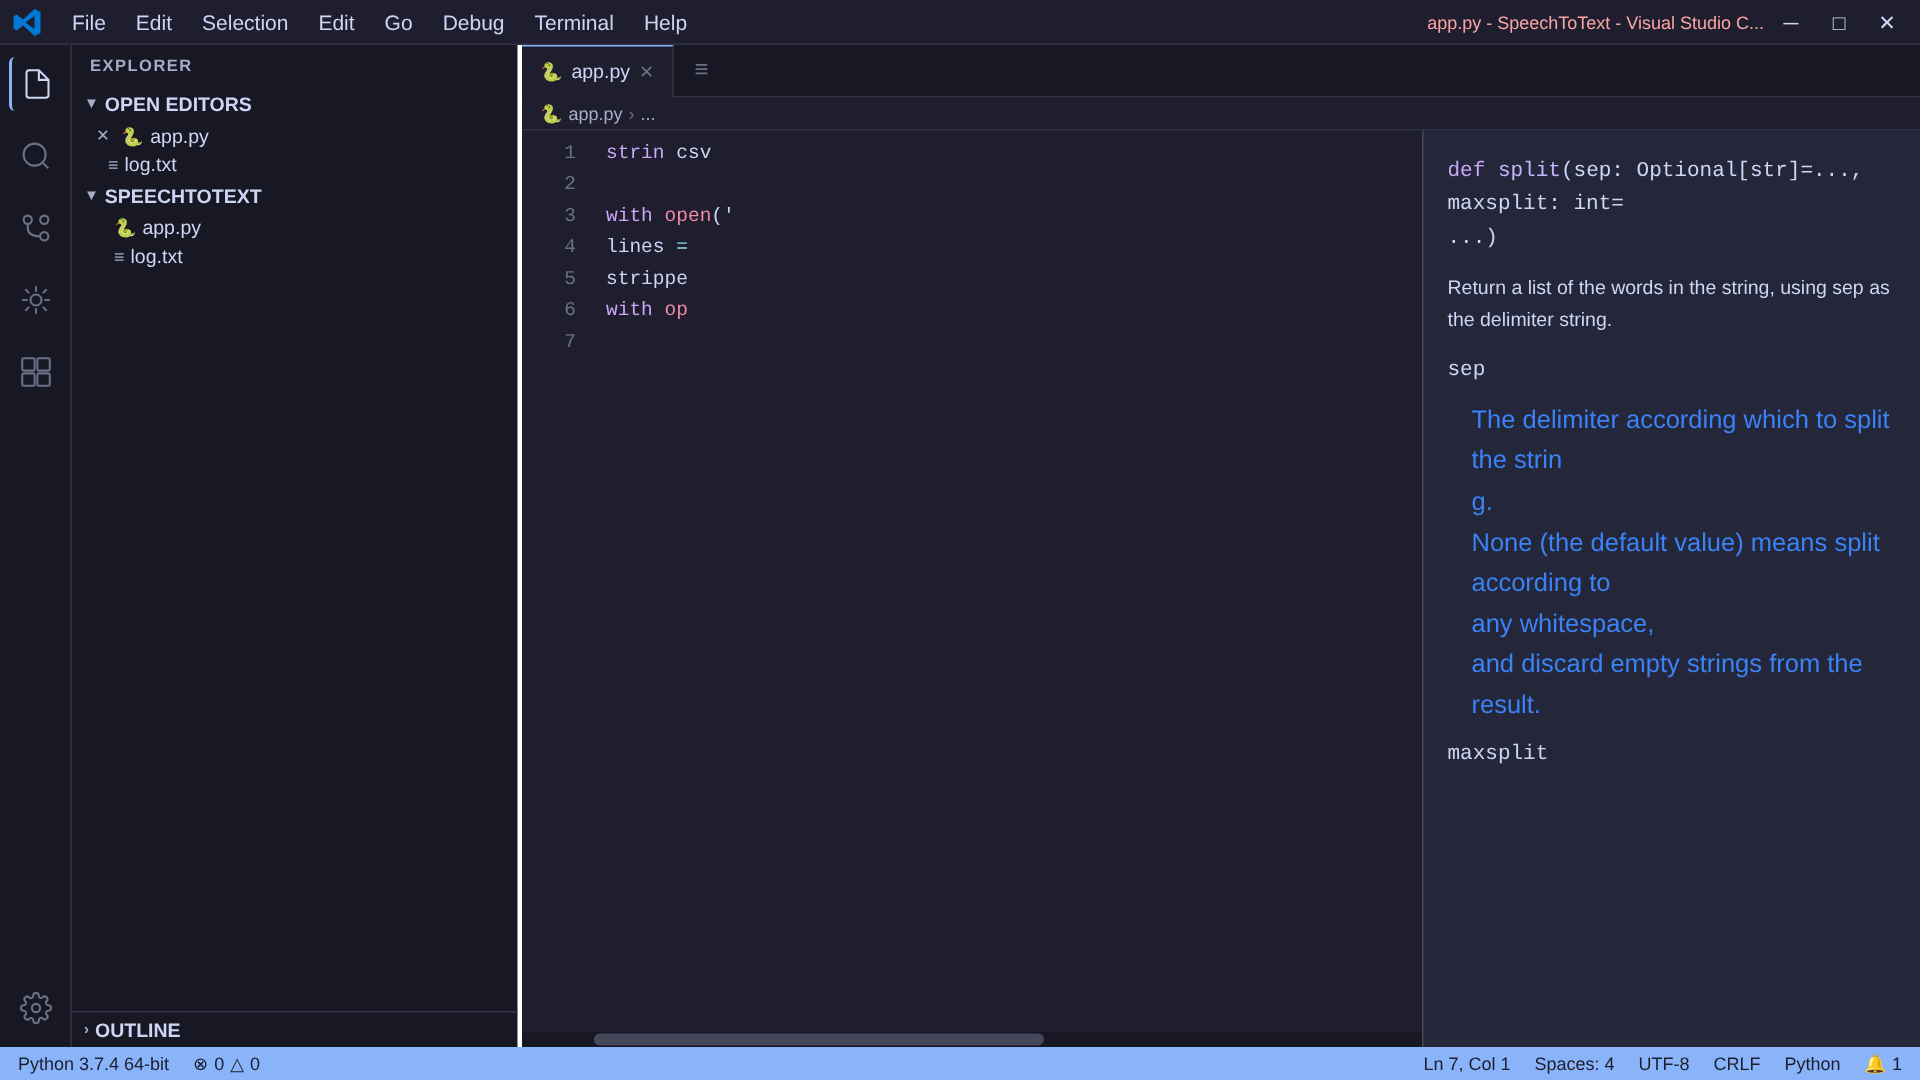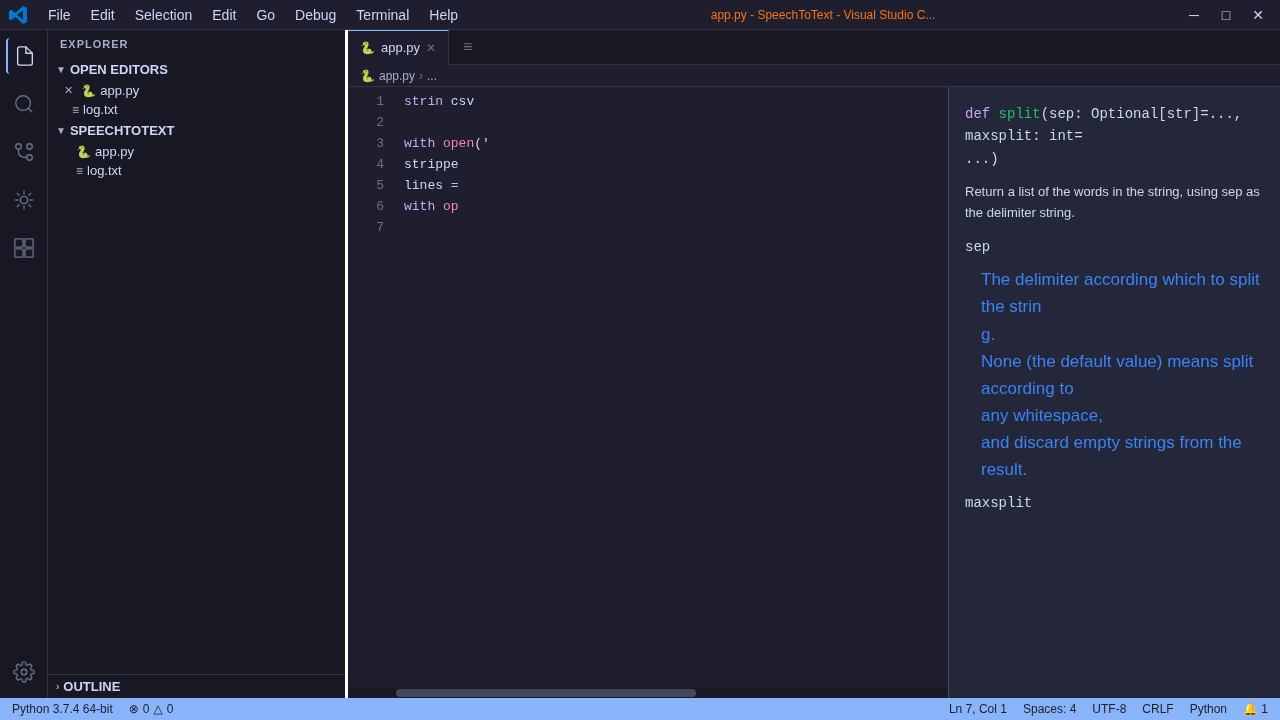--- a/index.html
+++ b/index.html
@@ -33,23 +33,23 @@
     }
     .menu-item {
       padding: 2px 8px;
       color: #cdd6f4;
       cursor: pointer;
       border-radius: 3px;
       font-size: 14px;
     }
     .title-center {
       flex: 1;
-      text-align: center;
+      text-align: right;
       font-size: 12px;
-      color: #f97316;
+      color: #fca5a5;
     }
     .titlebar-controls {
       display: flex;
       gap: 4px;
     }
     .titlebar-btn {
       width: 28px;
       height: 22px;
       display: flex;
       align-items: center;
@@ -511,38 +511,38 @@
 
       <div class="code-area">
         <div class="code-line">
           <span class="kw">strin</span><span class="plain"> csv</span>
         </div>
         <div class="code-line empty">&nbsp;</div>
         <div class="code-line">
           <span class="kw">with </span><span class="builtin">open</span><span class="plain">('</span>
         </div>
         <div class="code-line">
+          <span class="plain">    lines </span><span class="op">=</span>
+        </div>
+        <div class="code-line">
           <span class="plain">    strippe</span>
-        </div>
-        <div class="code-line">
-          <span class="plain">    lines </span><span class="op">=</span>
         </div>
         <div class="code-line">
           <span class="plain">    </span><span class="kw">with </span><span class="builtin">op</span>
         </div>
         <div class="code-line empty">&nbsp;</div>
       </div>
 
       <div id="minimap">
         <div class="minimap-highlight"></div>
       </div>
 
       <div id="doc-panel">
         <div class="doc-signature">
-          <span class="kw">def </span><span style="color:#22c55e;">split</span><span style="color:#cdd6f4;">(sep: Optional[str]=..., maxsplit: int=</span>
+          <span class="kw">def </span><span style="color:#c4b5fd;">split</span><span style="color:#cdd6f4;">(sep: Optional[str]=..., maxsplit: int=</span>
           <br><span style="color:#cdd6f4;">...)</span>
         </div>
         <div class="doc-desc">Return a list of the words in the string, using sep as the delimiter string.</div>
         <div class="doc-param">sep</div>
         <div class="doc-param-desc">
           <span>The delimiter according which to split the strin</span><br>
           <span>g.</span><br>
           <span>None (the default value) means split according to</span><br>
           <span>any whitespace,</span><br>
           <span>and discard empty strings from the result.</span>

